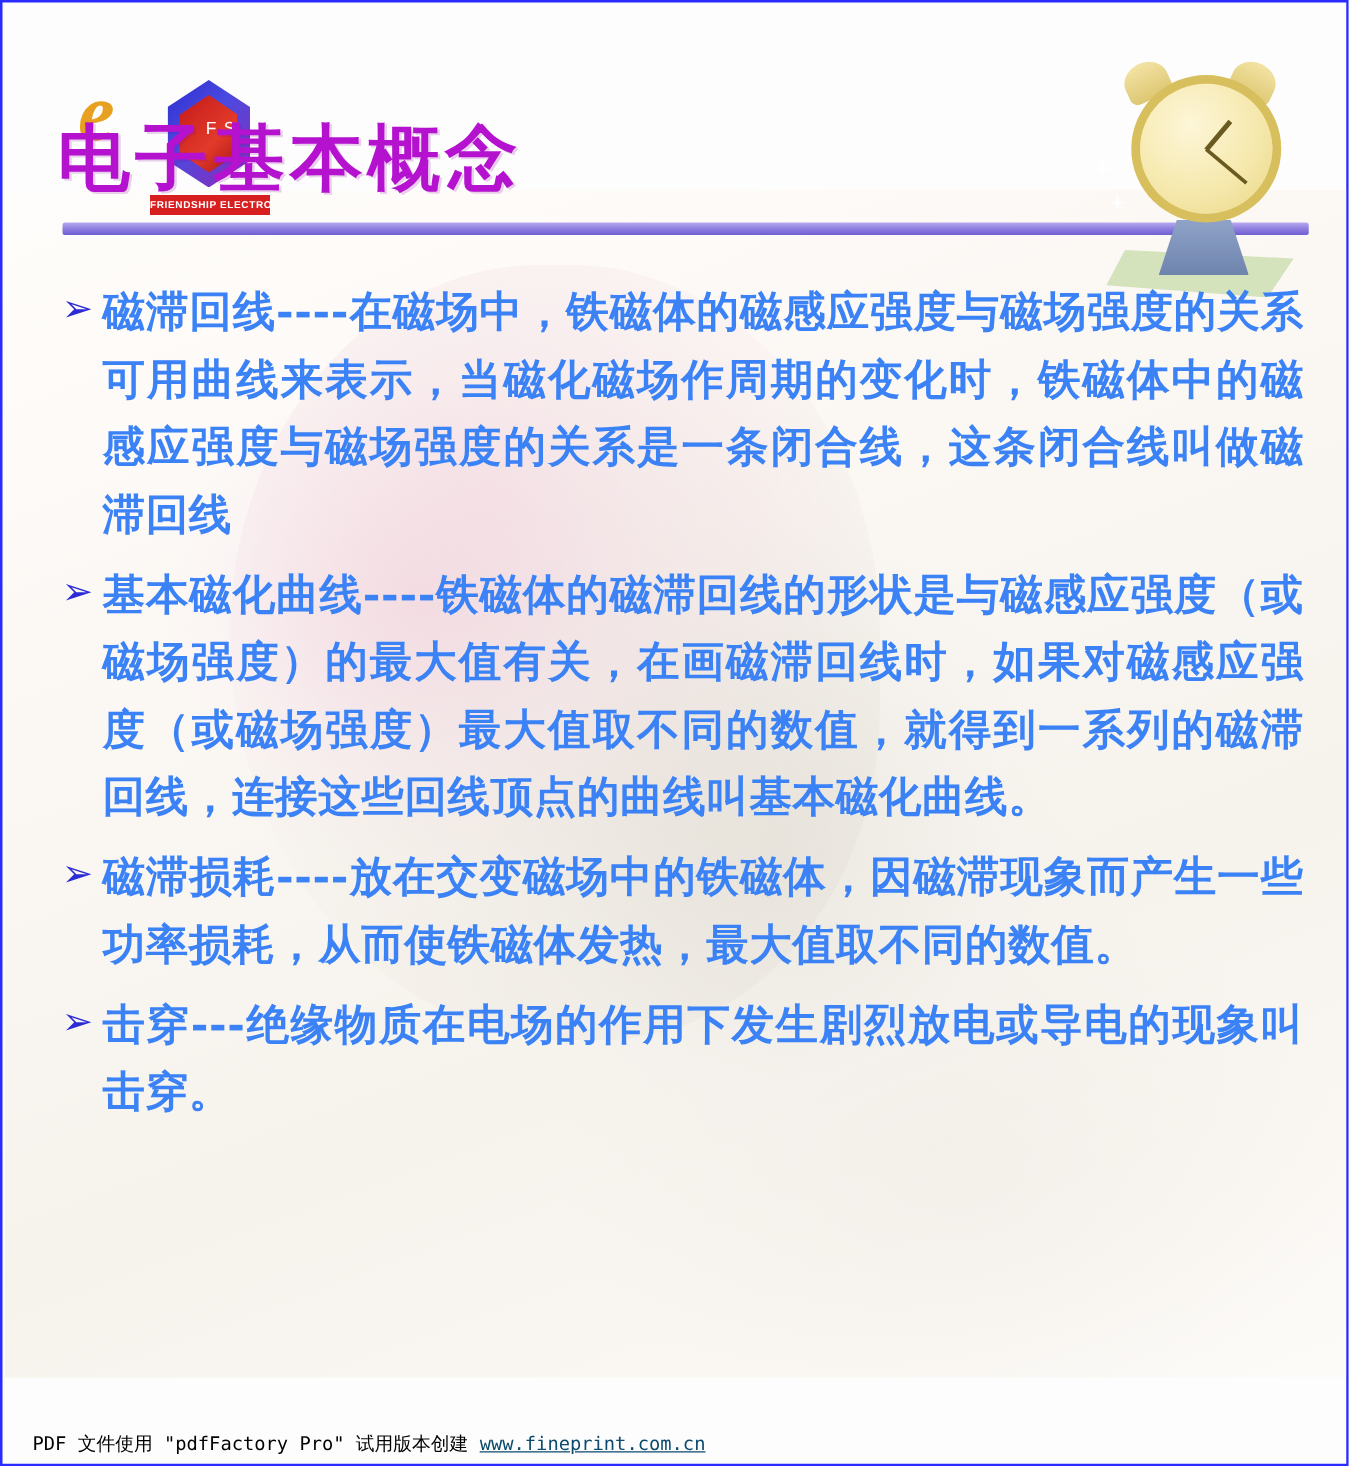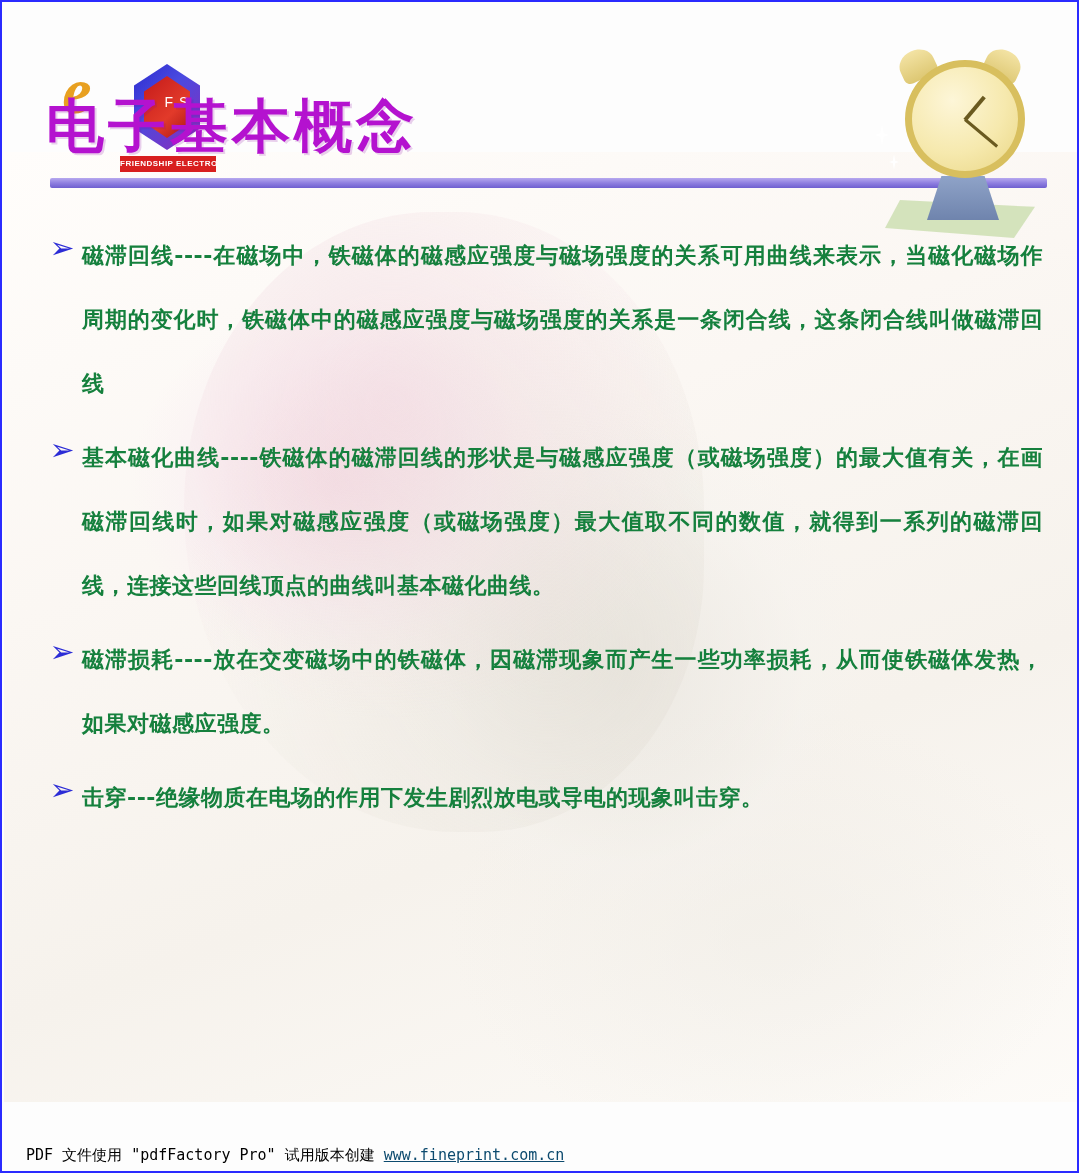--- a/index.html
+++ b/index.html
@@ -234,23 +234,23 @@
     color: #2c2cd6;
     font-size: 30px;
     line-height: 50px;
     text-align: center;
     font-family: "DejaVu Sans", sans-serif;
   }
   .btext {
     flex: 1 1 auto;
     font-family: "DejaVu Serif", "Liberation Serif", serif;
     font-weight: bold;
-    font-size: 22px;
-    line-height: 64px;
-    color: #15803d;
+    font-size: 34px;
+    line-height: 54px;
+    color: #3b82f6;
     text-align: justify;
     text-justify: inter-ideograph;
     letter-spacing: 0.5px;
   }
 
   
   .footer {
     position: absolute;
     left: 0;
     bottom: 6px;
@@ -308,21 +308,21 @@
       <div class="btext">磁滞回线----在磁场中，铁磁体的磁感应强度与磁场强度的关系可用曲线来表示，当磁化磁场作周期的变化时，铁磁体中的磁感应强度与磁场强度的关系是一条闭合线，这条闭合线叫做磁滞回线</div>
     </div>
 
     <div class="bullet">
       <div class="marker">➢</div>
       <div class="btext">基本磁化曲线----铁磁体的磁滞回线的形状是与磁感应强度（或磁场强度）的最大值有关，在画磁滞回线时，如果对磁感应强度（或磁场强度）最大值取不同的数值，就得到一系列的磁滞回线，连接这些回线顶点的曲线叫基本磁化曲线。</div>
     </div>
 
     <div class="bullet">
       <div class="marker">➢</div>
-      <div class="btext">磁滞损耗----放在交变磁场中的铁磁体，因磁滞现象而产生一些功率损耗，从而使铁磁体发热，如果对磁感应强度。</div>
+      <div class="btext">磁滞损耗----放在交变磁场中的铁磁体，因磁滞现象而产生一些功率损耗，从而使铁磁体发热，最大值取不同的数值。</div>
     </div>
 
     <div class="bullet">
       <div class="marker">➢</div>
       <div class="btext">击穿---绝缘物质在电场的作用下发生剧烈放电或导电的现象叫击穿。</div>
     </div>
 
   </div>
 
   <div class="footer">

